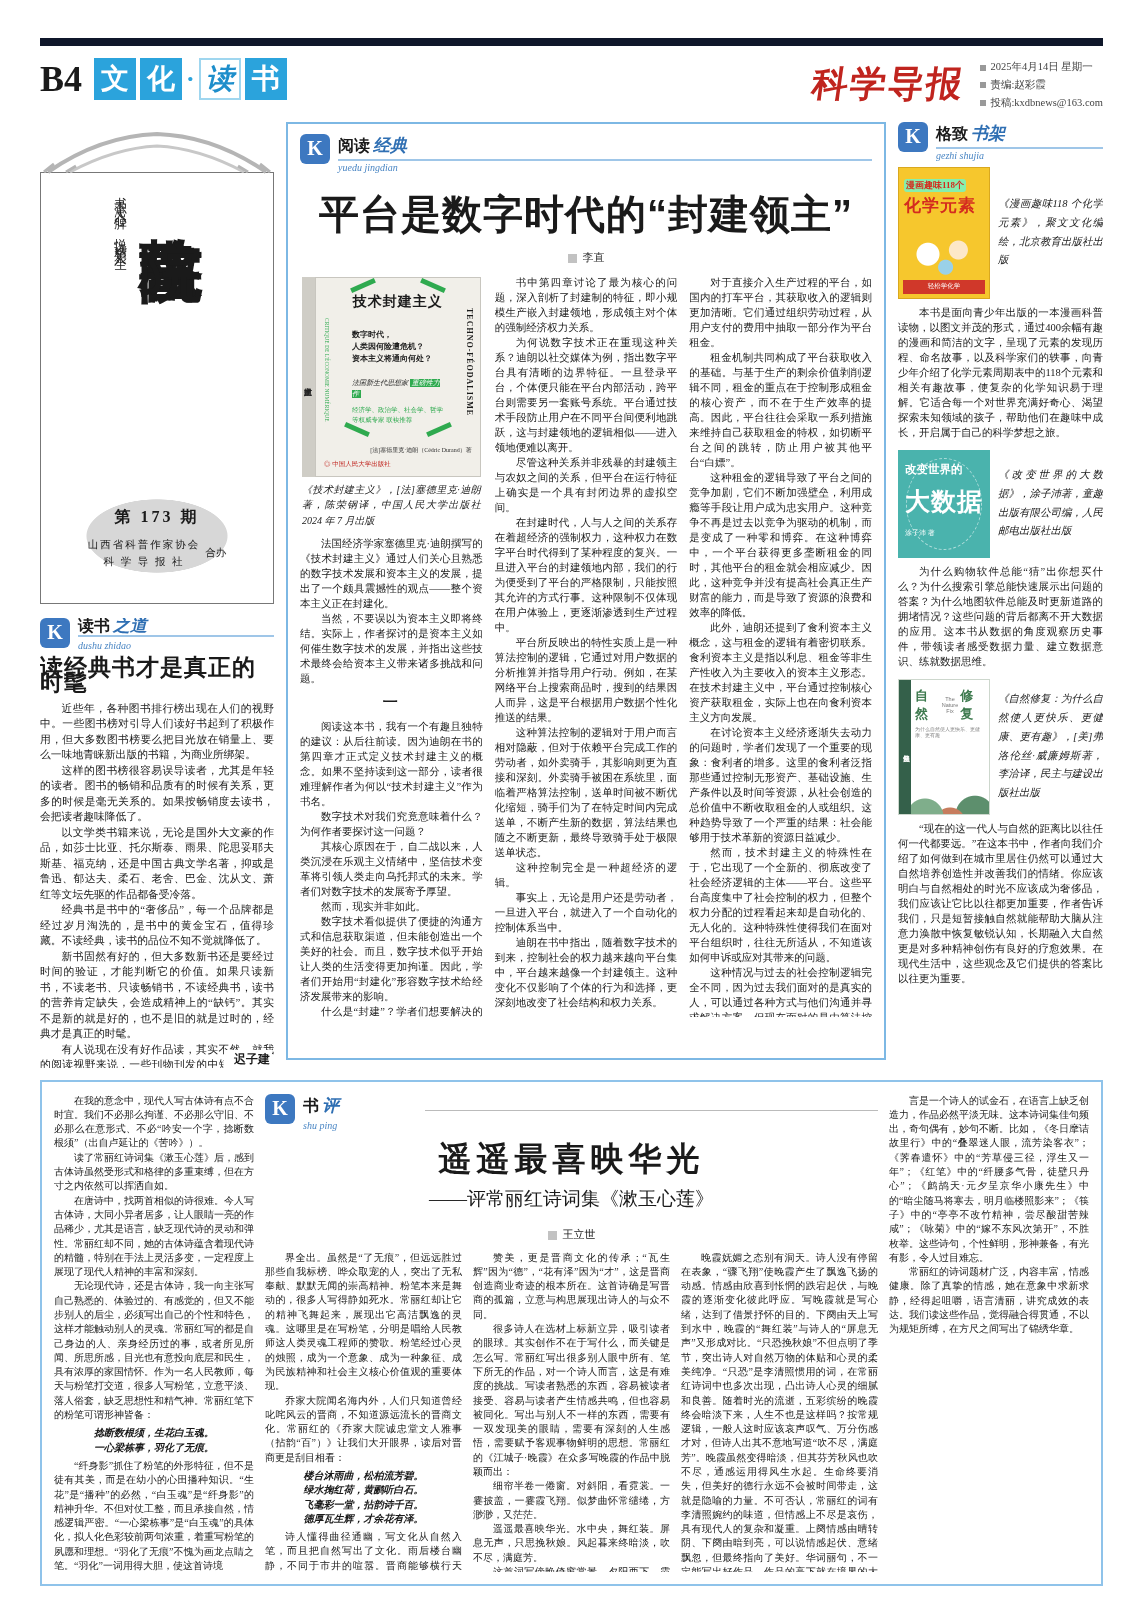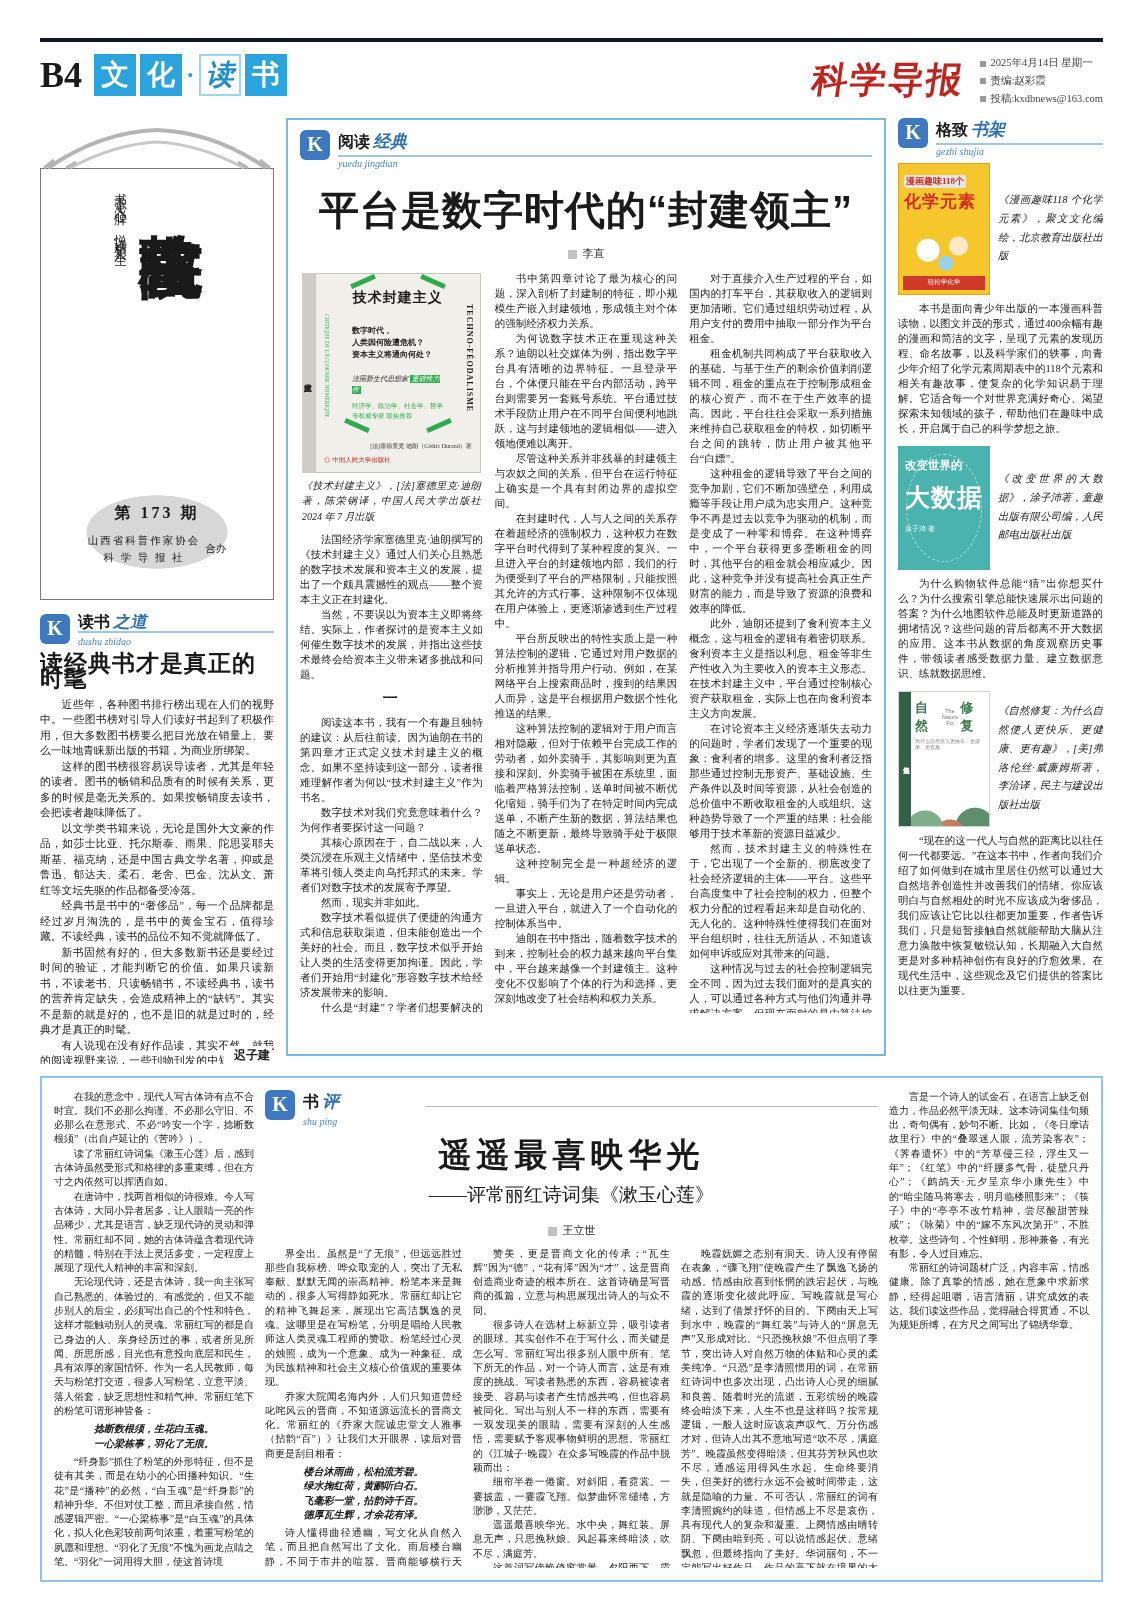--- a/index.html
+++ b/index.html
@@ -1,19 +1,19 @@
 <!DOCTYPE html>
 <html><head>
 <meta charset="utf-8">
 <style>
   html,body{margin:0;padding:0;background:#fff;}
   .page{position:relative;width:1131px;height:1600px;background:#fff;overflow:hidden;
         font-family:"Liberation Serif",serif;color:#1a1a1a;}
   
-  .page-header{margin:38px 28px 0 40px;border-top:4px solid #0f172a;padding-top:12px;
+  .page-header{margin:38px 28px 0 40px;border-top:8px solid #0f172a;padding-top:12px;
                display:flex;justify-content:space-between;align-items:flex-start;}
   .hdr-left{display:flex;align-items:center;gap:12px;}
   .page-no{font-size:36px;font-weight:900;font-family:"Liberation Serif",serif;}
   .sec-blocks{display:flex;align-items:center;gap:4px;}
   .blk{width:42px;height:42px;background:#2ba3dc;color:#fff;font-weight:900;font-size:28px;
        display:flex;align-items:center;justify-content:center;font-family:"Liberation Sans",sans-serif;}
   .blk.script{background:#fff;color:#1d8ecb;border:2px solid #9fd6ef;font-family:"Liberation Serif",serif;
        font-style:italic;box-sizing:border-box;}
   .sec-dot{color:#2ba3dc;font-size:26px;font-weight:bold;}
   .hdr-right{display:flex;align-items:center;gap:16px;}
@@ -88,31 +88,31 @@
   .gm{position:absolute;width:26px;height:5px;background:#2faa4f;}
   .gm1{top:5px;left:34px;transform:rotate(-24deg);}
   .gm2{top:5px;right:34px;transform:rotate(24deg);}
   .gm3{bottom:44px;left:28px;transform:rotate(24deg);}
   .gm4{bottom:44px;right:28px;transform:rotate(-24deg);}
   .cap{font-size:10px;font-style:italic;text-align:justify;margin:2px 2px 8px;line-height:1.55;}
   
   .book-row{display:flex;gap:8px;align-items:center;margin:6px 0 6px;}
   .cover{flex-shrink:0;box-sizing:border-box;}
   .chem{width:92px;height:132px;background:#f6c72d;border:1px solid #d9a81f;position:relative;padding:6px 5px;}
-  .chem-t1{color:#d42b1f;font-weight:bold;font-size:9px;background:#e5e5e5;display:inline-block;
+  .chem-t1{color:#d42b1f;font-weight:bold;font-size:9px;background:#86efac;display:inline-block;
            padding:0 2px;border-radius:3px;}
   .chem-t2{color:#d42b1f;font-weight:900;font-size:17px;letter-spacing:1px;margin-top:2px;
            font-family:"Liberation Sans",sans-serif;}
   .chem-art{height:52px;margin-top:6px;
     background:radial-gradient(circle at 30% 60%,#fff 11px,rgba(0,0,0,0) 12px),
                radial-gradient(circle at 68% 52%,#fde8c8 9px,rgba(0,0,0,0) 10px),
                radial-gradient(circle at 52% 85%,#9ad1e8 7px,rgba(0,0,0,0) 8px);}
   .chem-banner{position:absolute;bottom:4px;left:4px;right:4px;background:#d0382a;color:#fff;
                font-size:6.5px;text-align:center;padding:2.5px 0;}
-  .bigdata{width:92px;height:124px;background:#4ab3ad;position:relative;padding:12px 7px;color:#fff;}
+  .bigdata{width:92px;height:108px;background:#4ab3ad;position:relative;padding:12px 7px;color:#fff;}
   .bigdata::after{content:'';position:absolute;inset:8px;border:1px dashed rgba(255,255,255,.55);border-radius:50%;}
   .bd-t1{font-size:11.5px;font-weight:bold;position:relative;z-index:1;}
   .bd-t2{font-size:25px;font-weight:900;margin-top:8px;font-family:"Liberation Sans",sans-serif;
          letter-spacing:1px;position:relative;z-index:1;}
   .bd-author{font-size:7px;margin-top:10px;position:relative;z-index:1;}
   .nature{width:92px;height:136px;background:#fff;border:1px solid #cdd7cd;display:flex;}
   .nat-spine{width:12px;background:#34604a;color:#fff;font-size:7px;writing-mode:vertical-rl;
              text-align:center;padding-top:4px;}
   .nat-main{flex:1;position:relative;padding:7px 4px;}
   .nat-title{color:#3d7a4e;font-weight:900;font-size:13px;display:flex;align-items:center;gap:2px;

